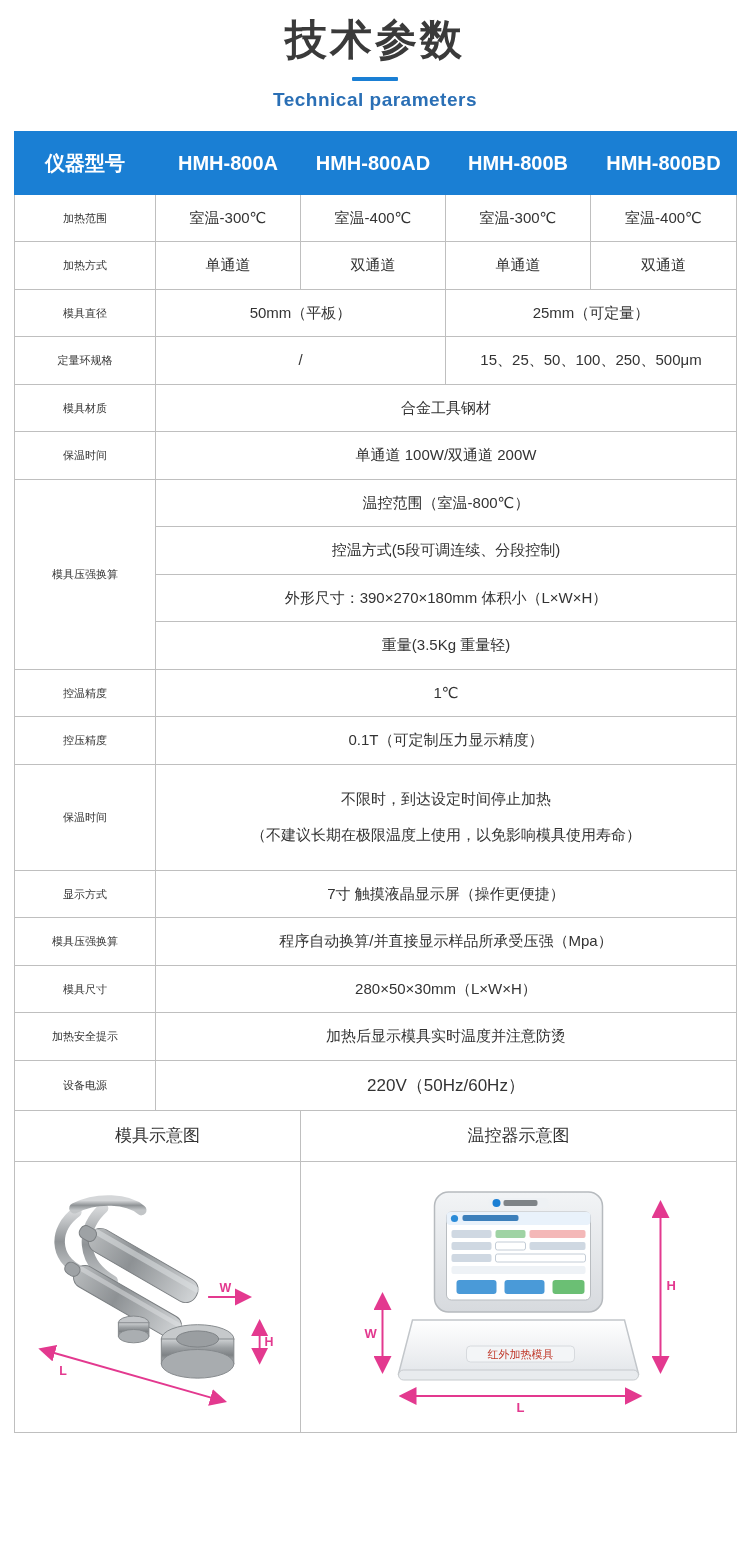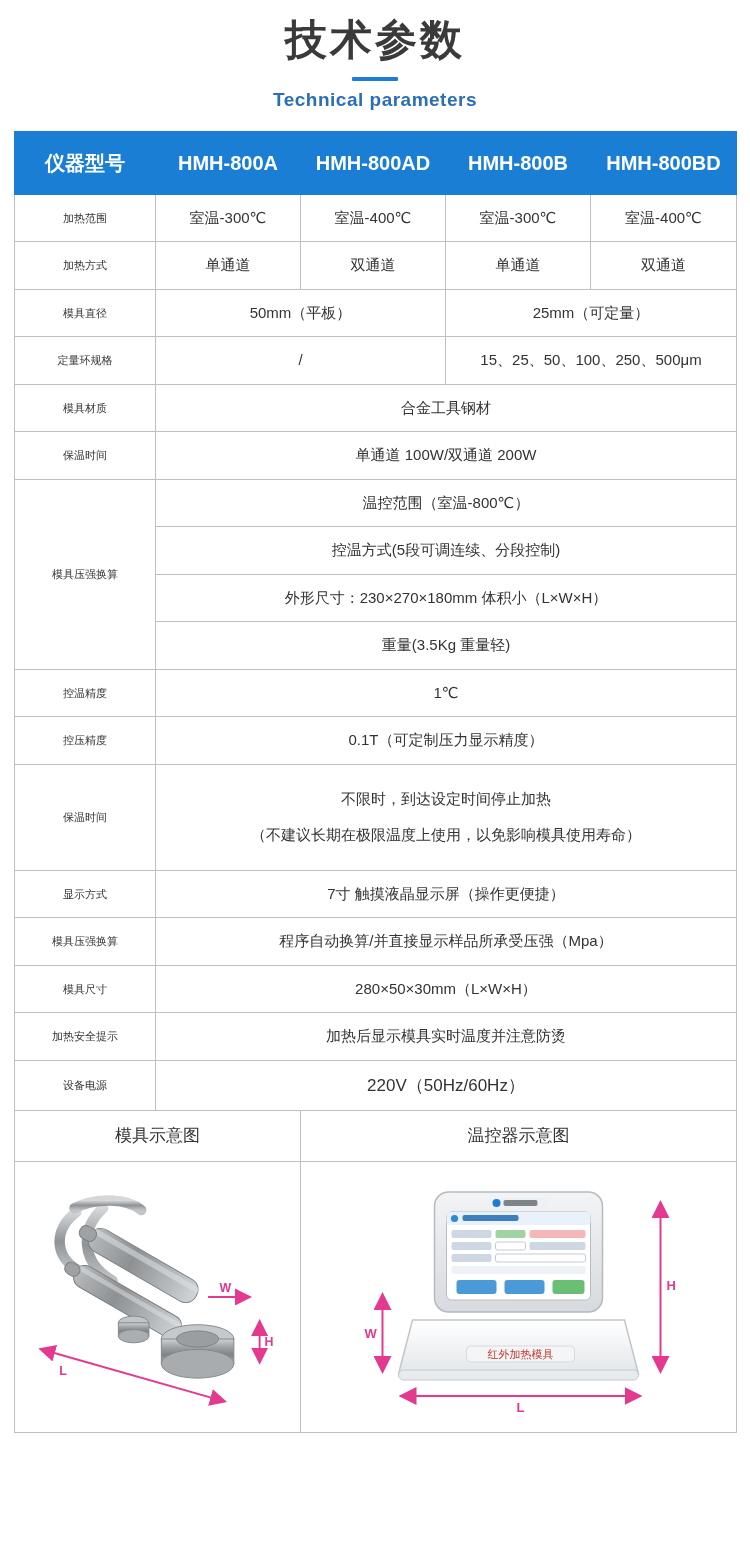--- a/index.html
+++ b/index.html
@@ -165,21 +165,21 @@
         </tr>
 
         <tr>
           <td class="rowlabel" rowspan="4">模具压强换算</td>
           <td colspan="4" class="cell-tall">温控范围（室温-800℃）</td>
         </tr>
         <tr>
           <td colspan="4" class="cell-tall">控温方式(5段可调连续、分段控制)</td>
         </tr>
         <tr>
-          <td colspan="4" class="cell-tall">外形尺寸：230×270×180mm 体积小（L×W×H）</td>
+          <td colspan="4" class="cell-tall">外形尺寸：390×270×180mm 体积小（L×W×H）</td>
         </tr>
         <tr>
           <td colspan="4" class="cell-tall">重量(3.5Kg 重量轻)</td>
         </tr>
 
         <tr>
           <td class="rowlabel">控温精度</td>
           <td colspan="4" class="cell-tall">1℃</td>
         </tr>
 

